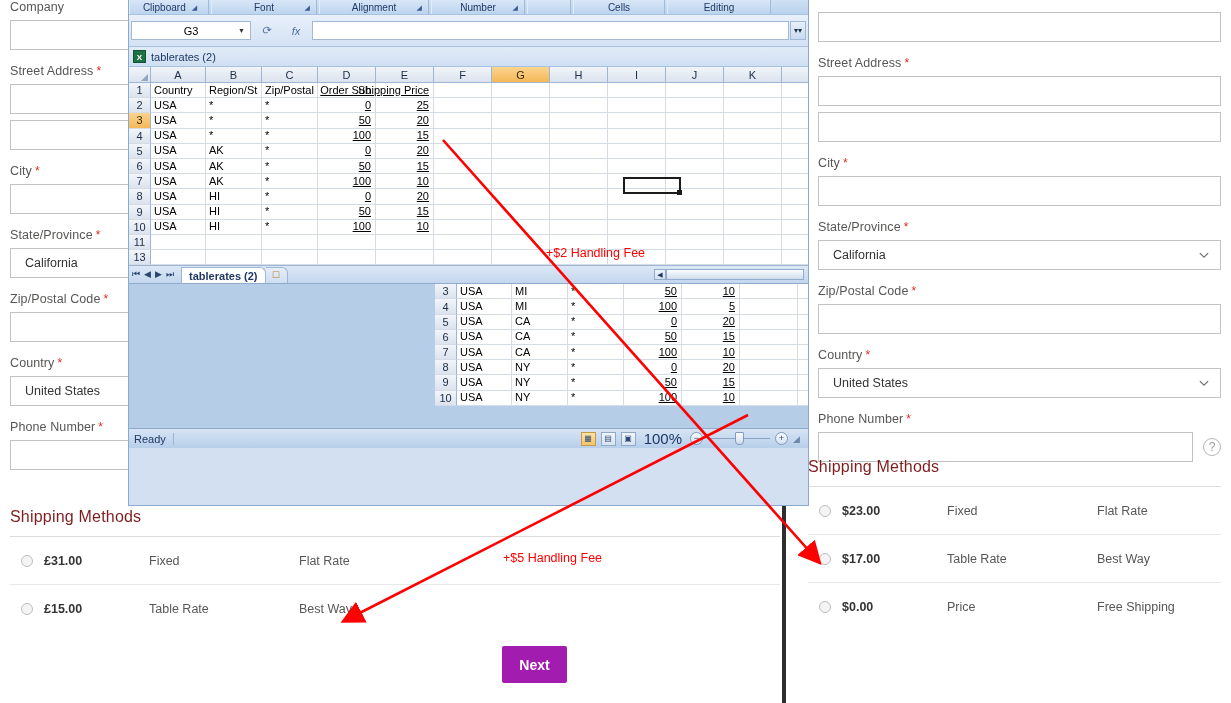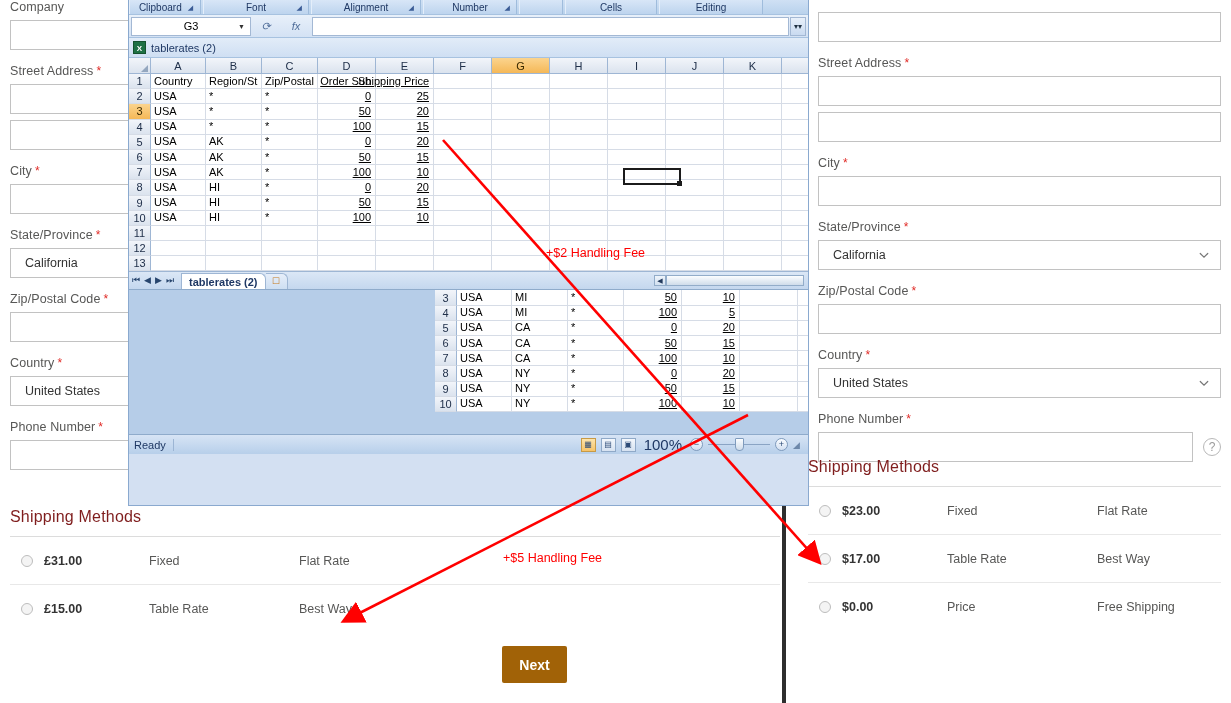--- a/index.html
+++ b/index.html
@@ -65,21 +65,21 @@
   .c-carrier { width:150px; }
   .c-method { flex:1; }
 
   
   #ship-left  { position:absolute; left:0;   top:508px; width:790px; }
   #ship-right { position:absolute; left:798px; top:458px; width:433px; }
 
   
   #next-btn {
     position:absolute; left:502px; top:646px;
-    width:65px; height:37px; background:#a16207; color:#fff;
+    width:65px; height:37px; background:#a21caf; color:#fff;
     font-size:14px; font-weight:bold; border:none; border-radius:2px;
     display:flex; align-items:center; justify-content:center;
     cursor:pointer;
   }
 
   
   #divider {
     position:absolute; left:782px; top:497px; width:4px; height:206px;
     background:#2e2e2e;
   }
@@ -106,21 +106,21 @@
     color:#1f3864; font-size:10px; line-height:15px;
     text-align:center; display:flex; align-items:center; justify-content:center;
   }
   .rg .rgl { padding:0 4px; }
   .rg .dlg {
     font-size:7px; color:#3b5c96; margin-left:2px; margin-right:2px;
   }
 
   
   .formula-bar {
-    height:23px; display:flex; align-items:center;
+    height:32px; display:flex; align-items:center;
     background:linear-gradient(#e8f0fa,#d4e2f4);
     border-bottom:1px solid #a7c2e0; padding:1px 2px;
   }
   .namebox {
     width:120px; height:19px; background:#fff; border:1px solid #a3b8d4;
     display:flex; align-items:center; justify-content:center;
     position:relative; font-size:11px; color:#000;
   }
   .namebox .nb-chev { position:absolute; right:5px; font-size:7px; color:#333; }
   .fx-group {
@@ -466,21 +466,21 @@
   </div>
 </div>
 
 <div id="next-btn">Next</div>
 
 <div id="divider"></div>
 
 <div id="excel">
 
   <div class="ribbon-row">
-    <div class="rg" style="width:72px">
+    <div class="rg" style="width:80px">
       <span class="rgl">Clipboard</span>
       <span class="dlg">◢</span>
     </div>
     <div class="rg" style="width:106px">
       <span class="rgl">Font</span>
       <span class="dlg" style="position:absolute;right:4px">◢</span>
     </div>
     <div class="rg" style="width:110px">
       <span class="rgl">Alignment</span>
       <span class="dlg" style="position:absolute;right:4px">◢</span>
@@ -696,35 +696,20 @@
           <div class="cell w-e num" style="overflow: visible; width: 58px;"></div>
           <div class="cell w-f"></div>
           <div class="cell w-g"></div>
           <div class="cell w-h"></div>
           <div class="cell w-i"></div>
           <div class="cell w-j"></div>
           <div class="cell w-k"></div>
           <div class="cell w-l"></div>
         </div>
         <div class="grow">
-          <div class="rowhdr">12</div>
-          <div class="cell w-a"></div>
-          <div class="cell w-b"></div>
-          <div class="cell w-c"></div>
-          <div class="cell w-d num"></div>
-          <div class="cell w-e num" style="overflow: visible; width: 58px;"></div>
-          <div class="cell w-f"></div>
-          <div class="cell w-g"></div>
-          <div class="cell w-h"></div>
-          <div class="cell w-i"></div>
-          <div class="cell w-j"></div>
-          <div class="cell w-k"></div>
-          <div class="cell w-l"></div>
-        </div>
-        <div class="grow">
           <div class="rowhdr">13</div>
           <div class="cell w-a"></div>
           <div class="cell w-b"></div>
           <div class="cell w-c"></div>
           <div class="cell w-d num"></div>
           <div class="cell w-e num" style="overflow: visible; width: 58px;"></div>
           <div class="cell w-f"></div>
           <div class="cell w-g"></div>
           <div class="cell w-h"></div>
           <div class="cell w-i"></div>

